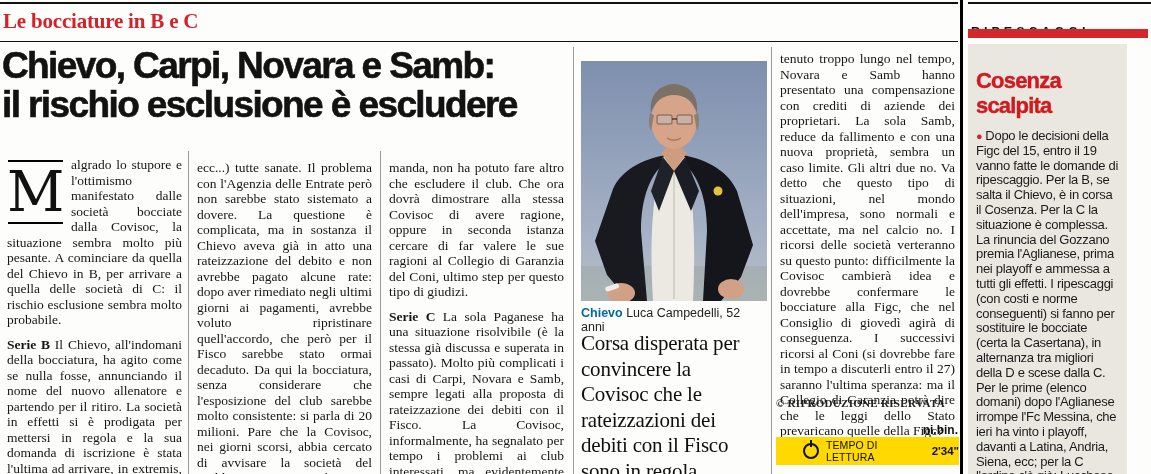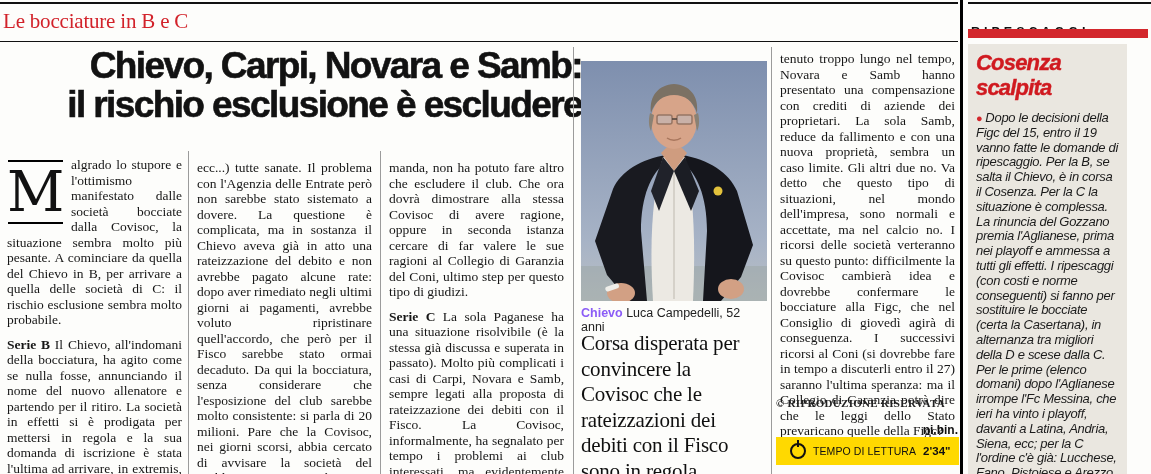--- a/index.html
+++ b/index.html
@@ -3,64 +3,64 @@
 <meta charset="utf-8">
 <style>
   html,body{margin:0;padding:0;background:#fff;}
   .page{position:relative;width:1151px;height:474px;background:#fdfdfb;overflow:hidden;
         font-family:"Liberation Sans",sans-serif;}
   .rule{position:absolute;background:#111;}
   .hairline{position:absolute;width:1px;background:#9b9b9b;}
 
   
   .kicker{position:absolute;left:3px;top:9px;font-family:"Liberation Serif",serif;
-          font-weight:normal;font-size:21px;color:#d2222a;letter-spacing:-0.2px;}
+          font-weight:bold;font-size:21px;color:#d2222a;letter-spacing:-0.2px;}
   .headline{position:absolute;left:2px;top:46px;width:580px;
             font-weight:bold;font-size:37px;line-height:39px;color:#121212;
-            letter-spacing:-1.6px;text-align:right;-webkit-text-stroke:0.6px #121212;}
+            letter-spacing:-1.6px;-webkit-text-stroke:0.6px #121212;}
 
   
   .bodycol{position:absolute;width:183px;font-family:"Liberation Serif",serif;
            font-size:13.5px;line-height:15.5px;text-align:justify;color:#161616;}
   .bodycol p{margin:4px;}
   .bodycol p + p{margin-top:9px;}
   .lead-label{font-weight:bold;}
   .dc-wrap{float:left;width:57px;margin:3px 7px 0 0;text-align:center;}
   .dc-rule{display:block;border-top:2px solid #000;margin:0 1px;}
   .dc{display:block;font-family:"DejaVu Serif",serif;font-size:56px;line-height:60px;color:#111;}
   .copyright{position:absolute;left:776px;top:397px;width:182px;text-align:left;
              font-family:"Liberation Serif",serif;font-weight:bold;font-size:11px;
              letter-spacing:0.3px;color:#222;}
   .byline{position:absolute;left:776px;top:407px;width:182px;text-align:right;
           font-weight:bold;font-size:12px;color:#111;margin-top:16px;}
 
   
   .photo{position:absolute;left:581px;top:61px;width:186px;height:240px;overflow:hidden;}
   .caption{position:absolute;left:581px;top:306px;width:186px;font-size:12.5px;color:#222;}
-  .caption b{font-weight:bold;color:#8b5cf6;}
+  .caption b{font-weight:bold;color:#0369a1;}
   .pullquote{position:absolute;left:581px;top:331px;width:174px;
              font-family:"Liberation Serif",serif;font-size:21px;line-height:25.5px;
              color:#0f0f0f;letter-spacing:-0.2px;}
 
   
   .timerbox{position:absolute;left:776px;top:437px;width:183px;height:28px;background:#ffd900;
-            display:flex;align-items:center;gap:7px;padding-left:14px;box-sizing:border-box;}
+            display:flex;align-items:center;gap:7px;padding-left:27px;box-sizing:border-box;}
   .pwr{width:12px;height:12px;border:2px solid #111;border-radius:50%;position:relative;flex:0 0 auto;}
   .pwr::after{content:"";position:absolute;left:50%;top:-5px;width:2px;height:7px;background:#111;
               transform:translateX(-50%);}
   .timer-label{font-size:10.5px;color:#111;letter-spacing:0.1px;}
   .timer-value{font-size:11.5px;font-weight:bold;color:#111;}
 
   
   .divider{position:absolute;left:960px;top:0;width:3px;height:474px;background:#000;}
   .section-label{position:absolute;left:971px;top:25px;font-weight:bold;font-size:12.5px;
                  letter-spacing:4px;color:#111;}
   .redbar{position:absolute;left:968px;top:29px;width:180px;height:9px;background:#d3272c;}
   .graybox{position:absolute;left:968px;top:44px;width:159px;height:430px;background:#eae7e0;
-           box-sizing:border-box;padding:7px 8px;font-style:italic;}
+           box-sizing:border-box;padding:25px 8px;}
   .side-headline{font-weight:bold;font-size:22px;line-height:24.5px;color:#d01a20;
                  letter-spacing:-0.8px;-webkit-text-stroke:0.4px #d01a20;}
   .side-body{margin-top:11px;font-size:13px;line-height:14.8px;letter-spacing:-0.3px;color:#1c1c1c;}
   .side-bullet{color:#d3272c;font-size:11px;margin-right:3px;}
 </style>
 </head>
 <body>
 
 <div class="page">
 

